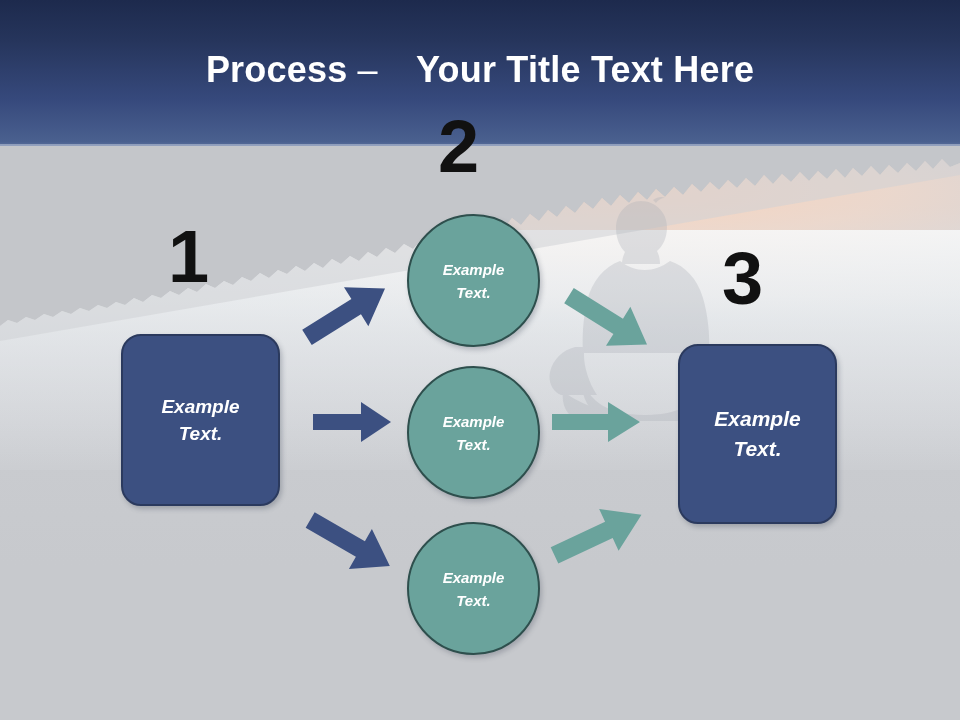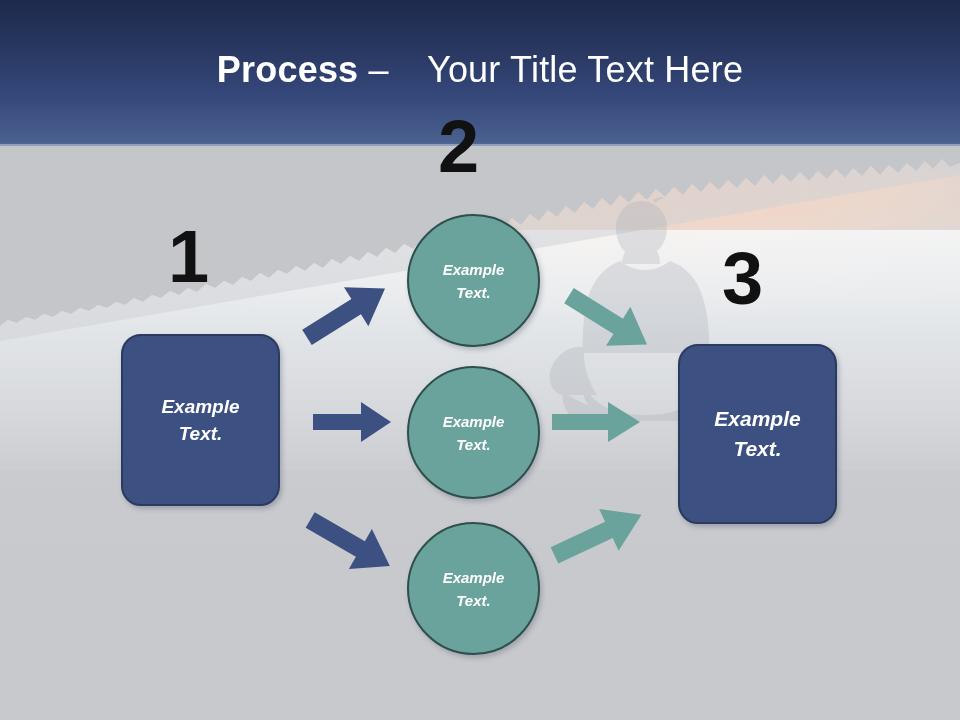--- a/index.html
+++ b/index.html
@@ -69,21 +69,21 @@
     background:rgba(255,255,255,0.35);
   }
   .title{
     position:absolute;left:0;top:48px;width:960px;
     text-align:center;
     font-size:36px;line-height:44px;color:#ffffff;
     letter-spacing:0.2px;white-space:nowrap;
   }
   .title .t-bold{font-weight:bold;}
   .title .t-dash{font-weight:normal;}
-  .title .t-rest{font-weight:normal;margin-left:28px;}
+  .title .t-rest{font-weight:bold;margin-left:28px;}
 
   
   .step-num{
     position:absolute;color:#111111;font-weight:bold;
     font-size:74px;line-height:74px;
     font-family:"Liberation Sans","DejaVu Sans",sans-serif;
   }
   #num1{left:168px;top:220px;}
   #num2{left:438px;top:110px;}
   #num3{left:722px;top:242px;}

